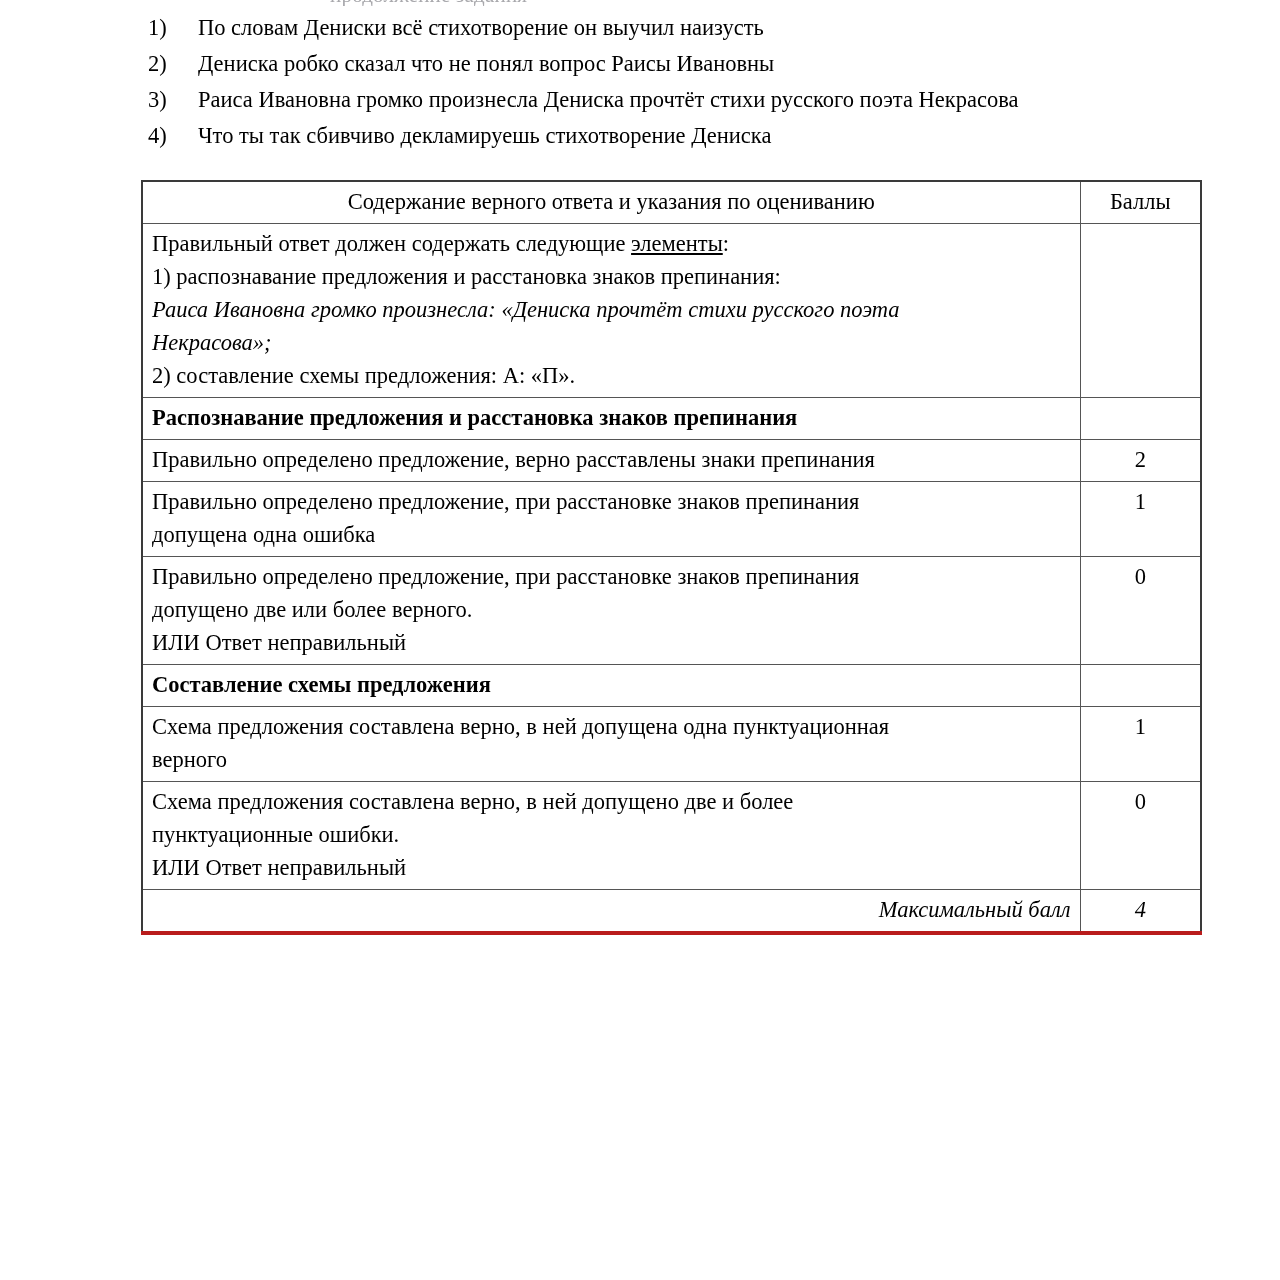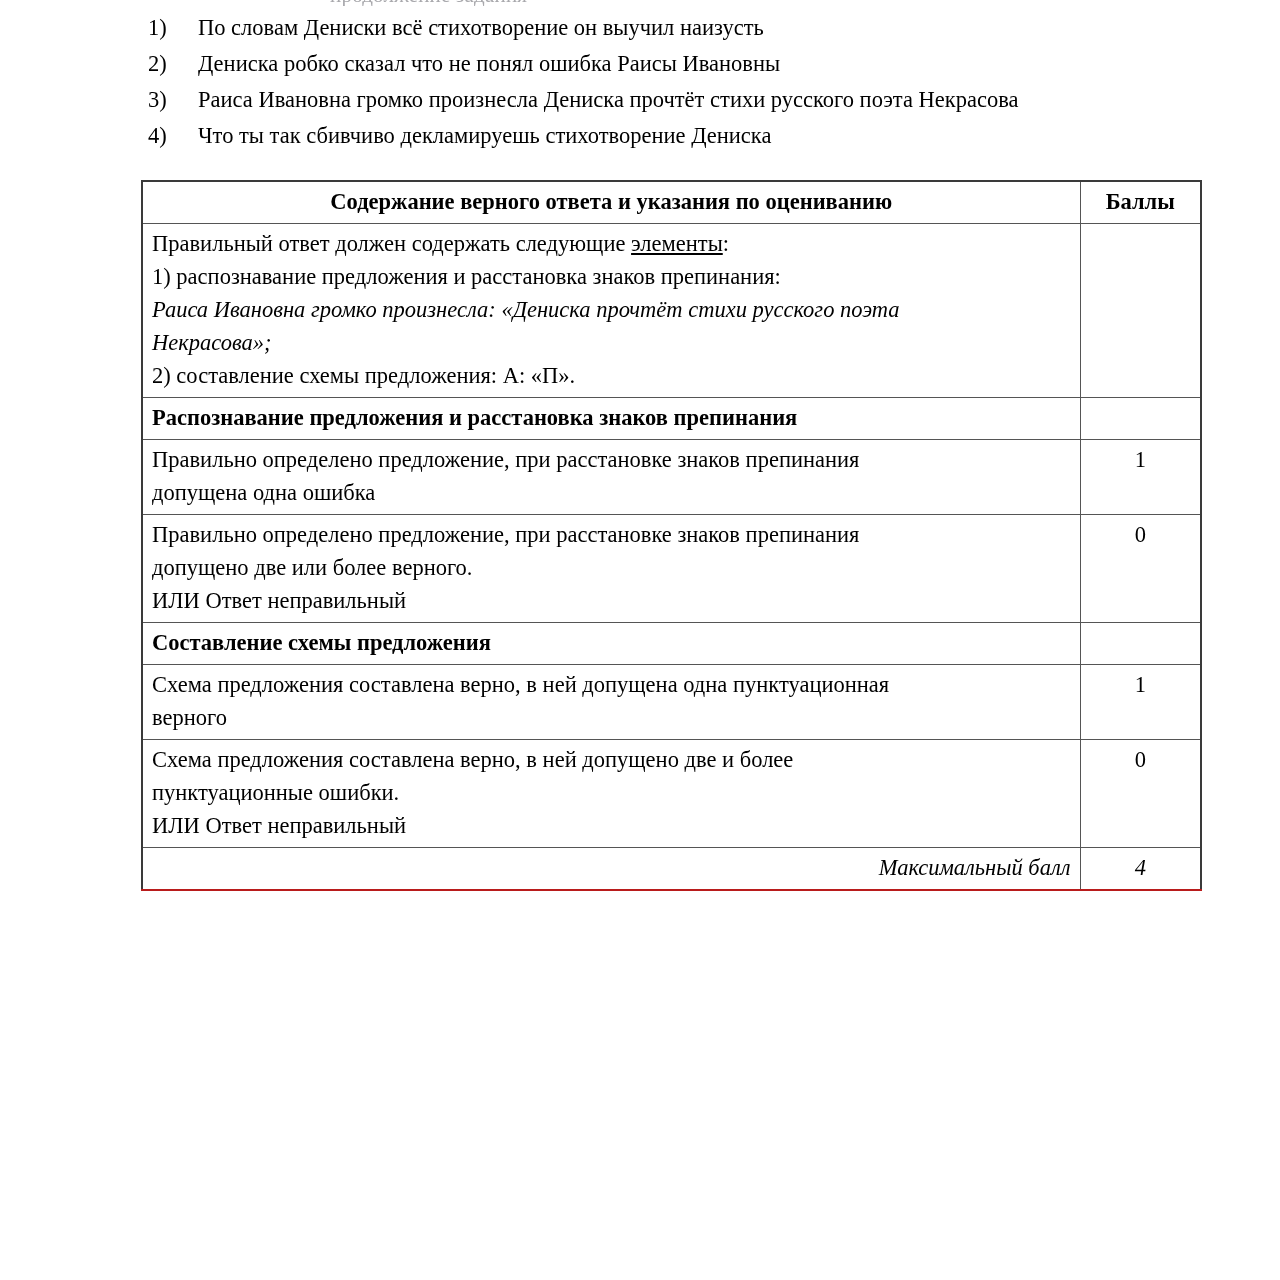--- a/index.html
+++ b/index.html
@@ -75,27 +75,27 @@
     line-height: 33px;
   }
   .grade-table .c-text { width: 938px; }
   .grade-table .c-pts  { width: 121px; text-align: center; }
 
   
   .grade-table {
     outline: none;
   }
   .grade-table tr:first-child td { border-top: 2px solid #3a3a3a; }
-  .grade-table tr:last-child td  { border-bottom: 2px solid #b91c1c; margin-top: 31px; }
+  .grade-table tr:last-child td  { border-bottom: 4px solid #b91c1c; margin-top: 31px; }
   .grade-table td:first-child    { border-left: 2px solid #3a3a3a; }
   .grade-table td:last-child     { border-right: 2px solid #3a3a3a; text-align: center; }
 
   .hdr {
     text-align: center;
-    font-weight: bold;
+    font-weight: normal;
     line-height: 34px;
     padding-top: 2px;
     padding-bottom: 4px;
     margin-top: 48px;
   }
   .section-hdr {
     font-weight: bold;
     line-height: 34px;
     padding-top: 3px;
     padding-bottom: 4px;
@@ -127,21 +127,21 @@
   <span class="ghost">продолжение задания</span>
 </div>
 
 <div class="qlist">
   <div class="qrow">
     <span class="qnum">1)</span>
     <span class="qtext">По словам Дениски всё стихотворение он выучил наизусть</span>
   </div>
   <div class="qrow">
     <span class="qnum">2)</span>
-    <span class="qtext">Дениска робко сказал что не понял ошибка Раисы Ивановны</span>
+    <span class="qtext">Дениска робко сказал что не понял вопрос Раисы Ивановны</span>
   </div>
   <div class="qrow">
     <span class="qnum">3)</span>
     <span class="qtext">Раиса Ивановна громко произнесла Дениска прочтёт стихи русского поэта Некрасова</span>
   </div>
   <div class="qrow">
     <span class="qnum">4)</span>
     <span class="qtext">Что ты так сбивчиво декламируешь стихотворение Дениска</span>
   </div>
 </div>
@@ -167,20 +167,26 @@
         <span class="line">2) составление схемы предложения: А: «П».</span>
       </td>
       <td class="c-pts"></td>
     </tr>
 
     <tr>
       <td class="section-hdr">Распознавание предложения и расстановка знаков препинания</td>
       <td class="c-pts"></td>
     </tr>
 
+    <tr>
+      <td class="justify">
+        <span class="line">Правильно определено предложение, верно расставлены знаки препинания</span>
+      </td>
+      <td class="c-pts">2</td>
+    </tr>
 
     <tr>
       <td>
         <span class="line justify">Правильно определено предложение, при расстановке знаков препинания</span>
         <span class="line">допущена одна ошибка</span>
       </td>
       <td class="c-pts">1</td>
     </tr>
 
     <tr>

